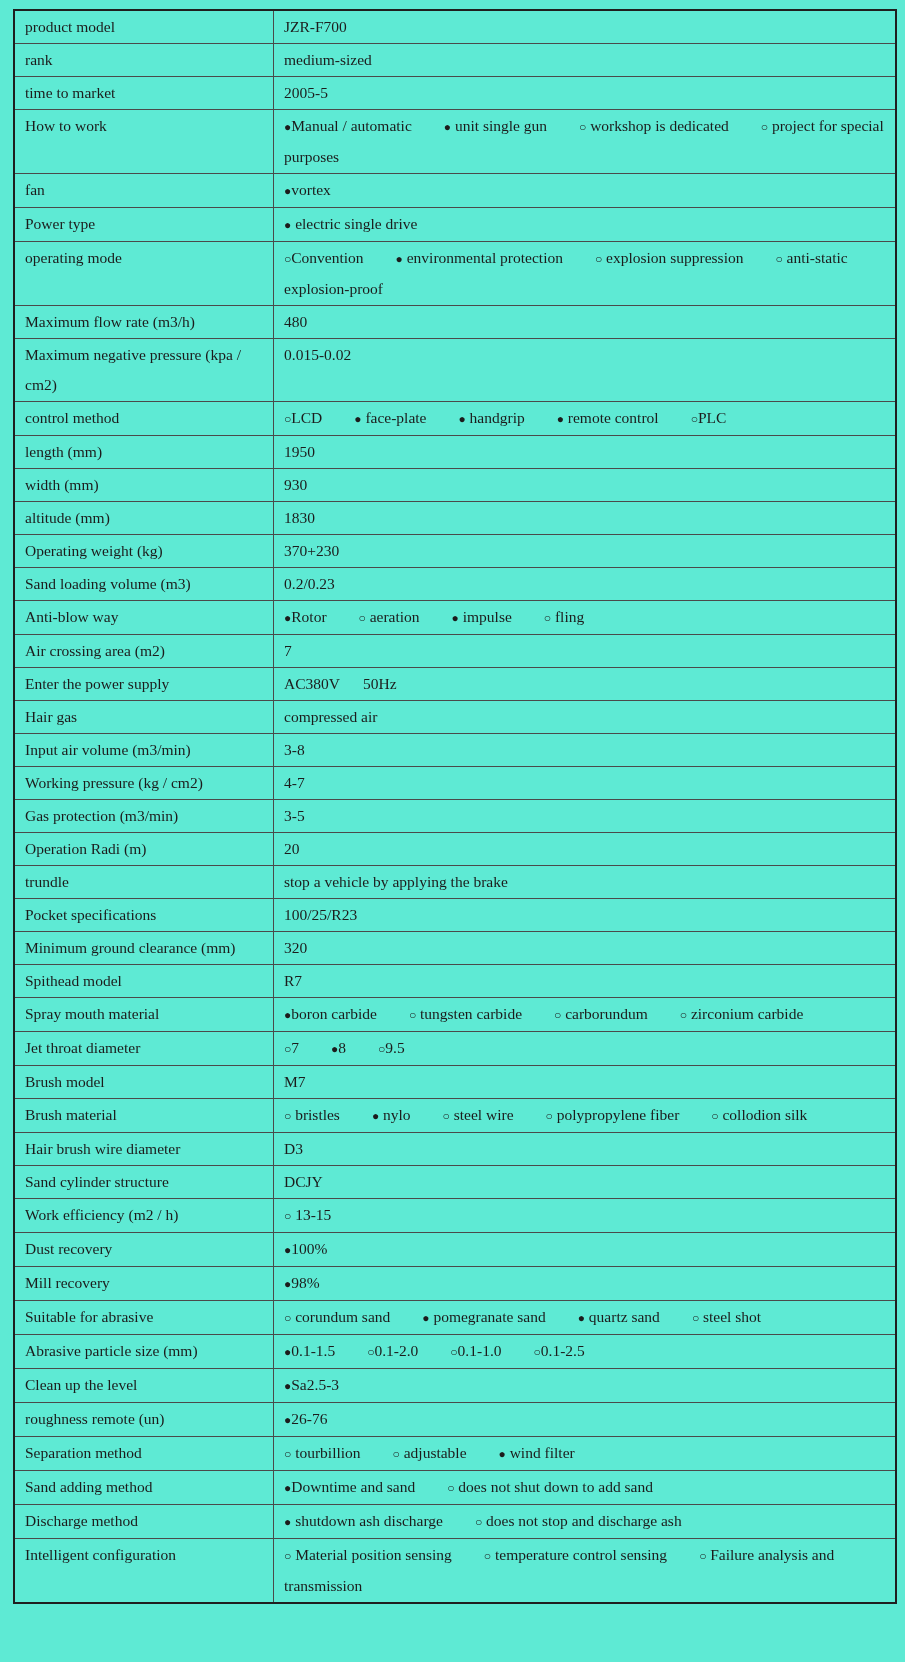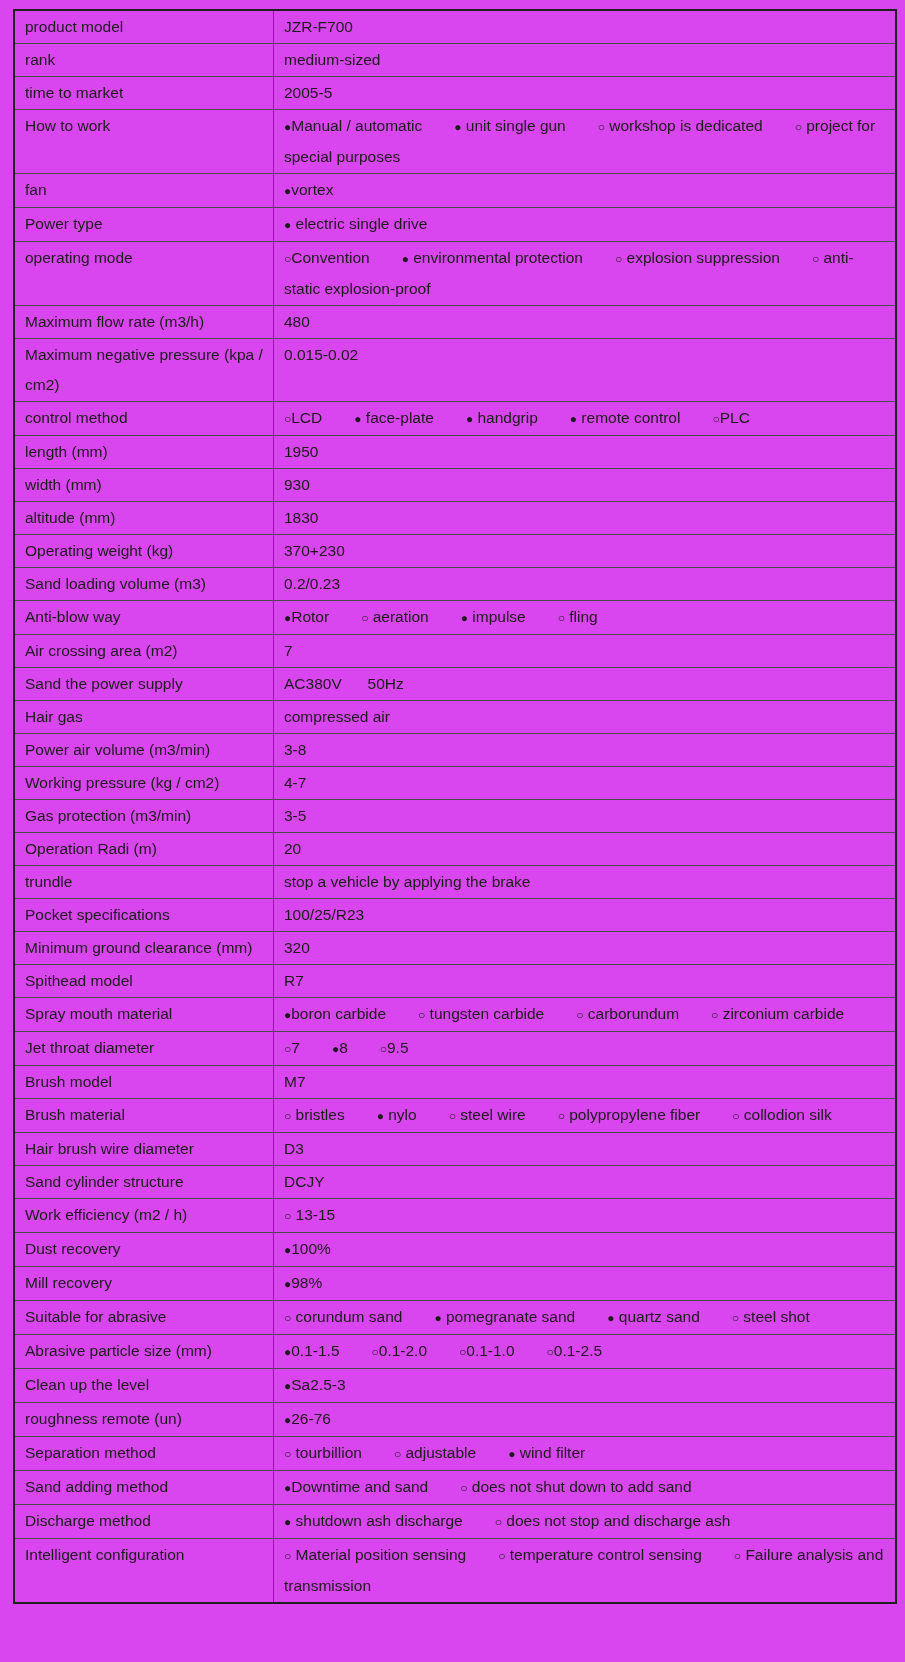--- a/index.html
+++ b/index.html
@@ -5,22 +5,22 @@
   html, body {
     margin: 0;
     padding: 0;
     background: #ffffff;
   }
   .page {
     width: 905px;
     height: 1662px;
     box-sizing: border-box;
     padding: 9px 25px 9px 13px;
-    background: #d946ef;
-    font-family: Liberation Sans, sans-serif;
+    background: #5eead4;
+    font-family: Liberation Serif, serif;
     color: #1c1c1c;
   }
   table.spec-table {
     border-collapse: collapse;
     width: 884px;
     border: 2px solid #1f1f1f;
     table-layout: fixed;
   }
   table.spec-table td {
     border: 1px solid #4a4a4a;
@@ -111,29 +111,29 @@
         </tr>
         <tr>
           <td class="label-cell">Anti-blow way</td>
           <td class="value-cell"><span class="seg"><span class="bullet">●</span><span>Rotor</span></span><span class="seg"><span class="bullet">○</span><span> aeration</span></span><span class="seg"><span class="bullet">●</span><span> impulse</span></span><span class="seg"><span class="bullet">○</span><span> fling</span></span></td>
         </tr>
         <tr>
           <td class="label-cell">Air crossing area (m2)</td>
           <td class="value-cell"><span class="seg"><span>7</span></span></td>
         </tr>
         <tr>
-          <td class="label-cell">Sand the power supply</td>
+          <td class="label-cell">Enter the power supply</td>
           <td class="value-cell"><span class="seg"><span>AC380V      50Hz</span></span></td>
         </tr>
         <tr>
           <td class="label-cell">Hair gas</td>
           <td class="value-cell"><span class="seg"><span>compressed air</span></span></td>
         </tr>
         <tr>
-          <td class="label-cell">Power air volume (m3/min)</td>
+          <td class="label-cell">Input air volume (m3/min)</td>
           <td class="value-cell"><span class="seg"><span>3-8</span></span></td>
         </tr>
         <tr>
           <td class="label-cell">Working pressure (kg / cm2)</td>
           <td class="value-cell"><span class="seg"><span>4-7</span></span></td>
         </tr>
         <tr>
           <td class="label-cell">Gas protection (m3/min)</td>
           <td class="value-cell"><span class="seg"><span>3-5</span></span></td>
         </tr>

